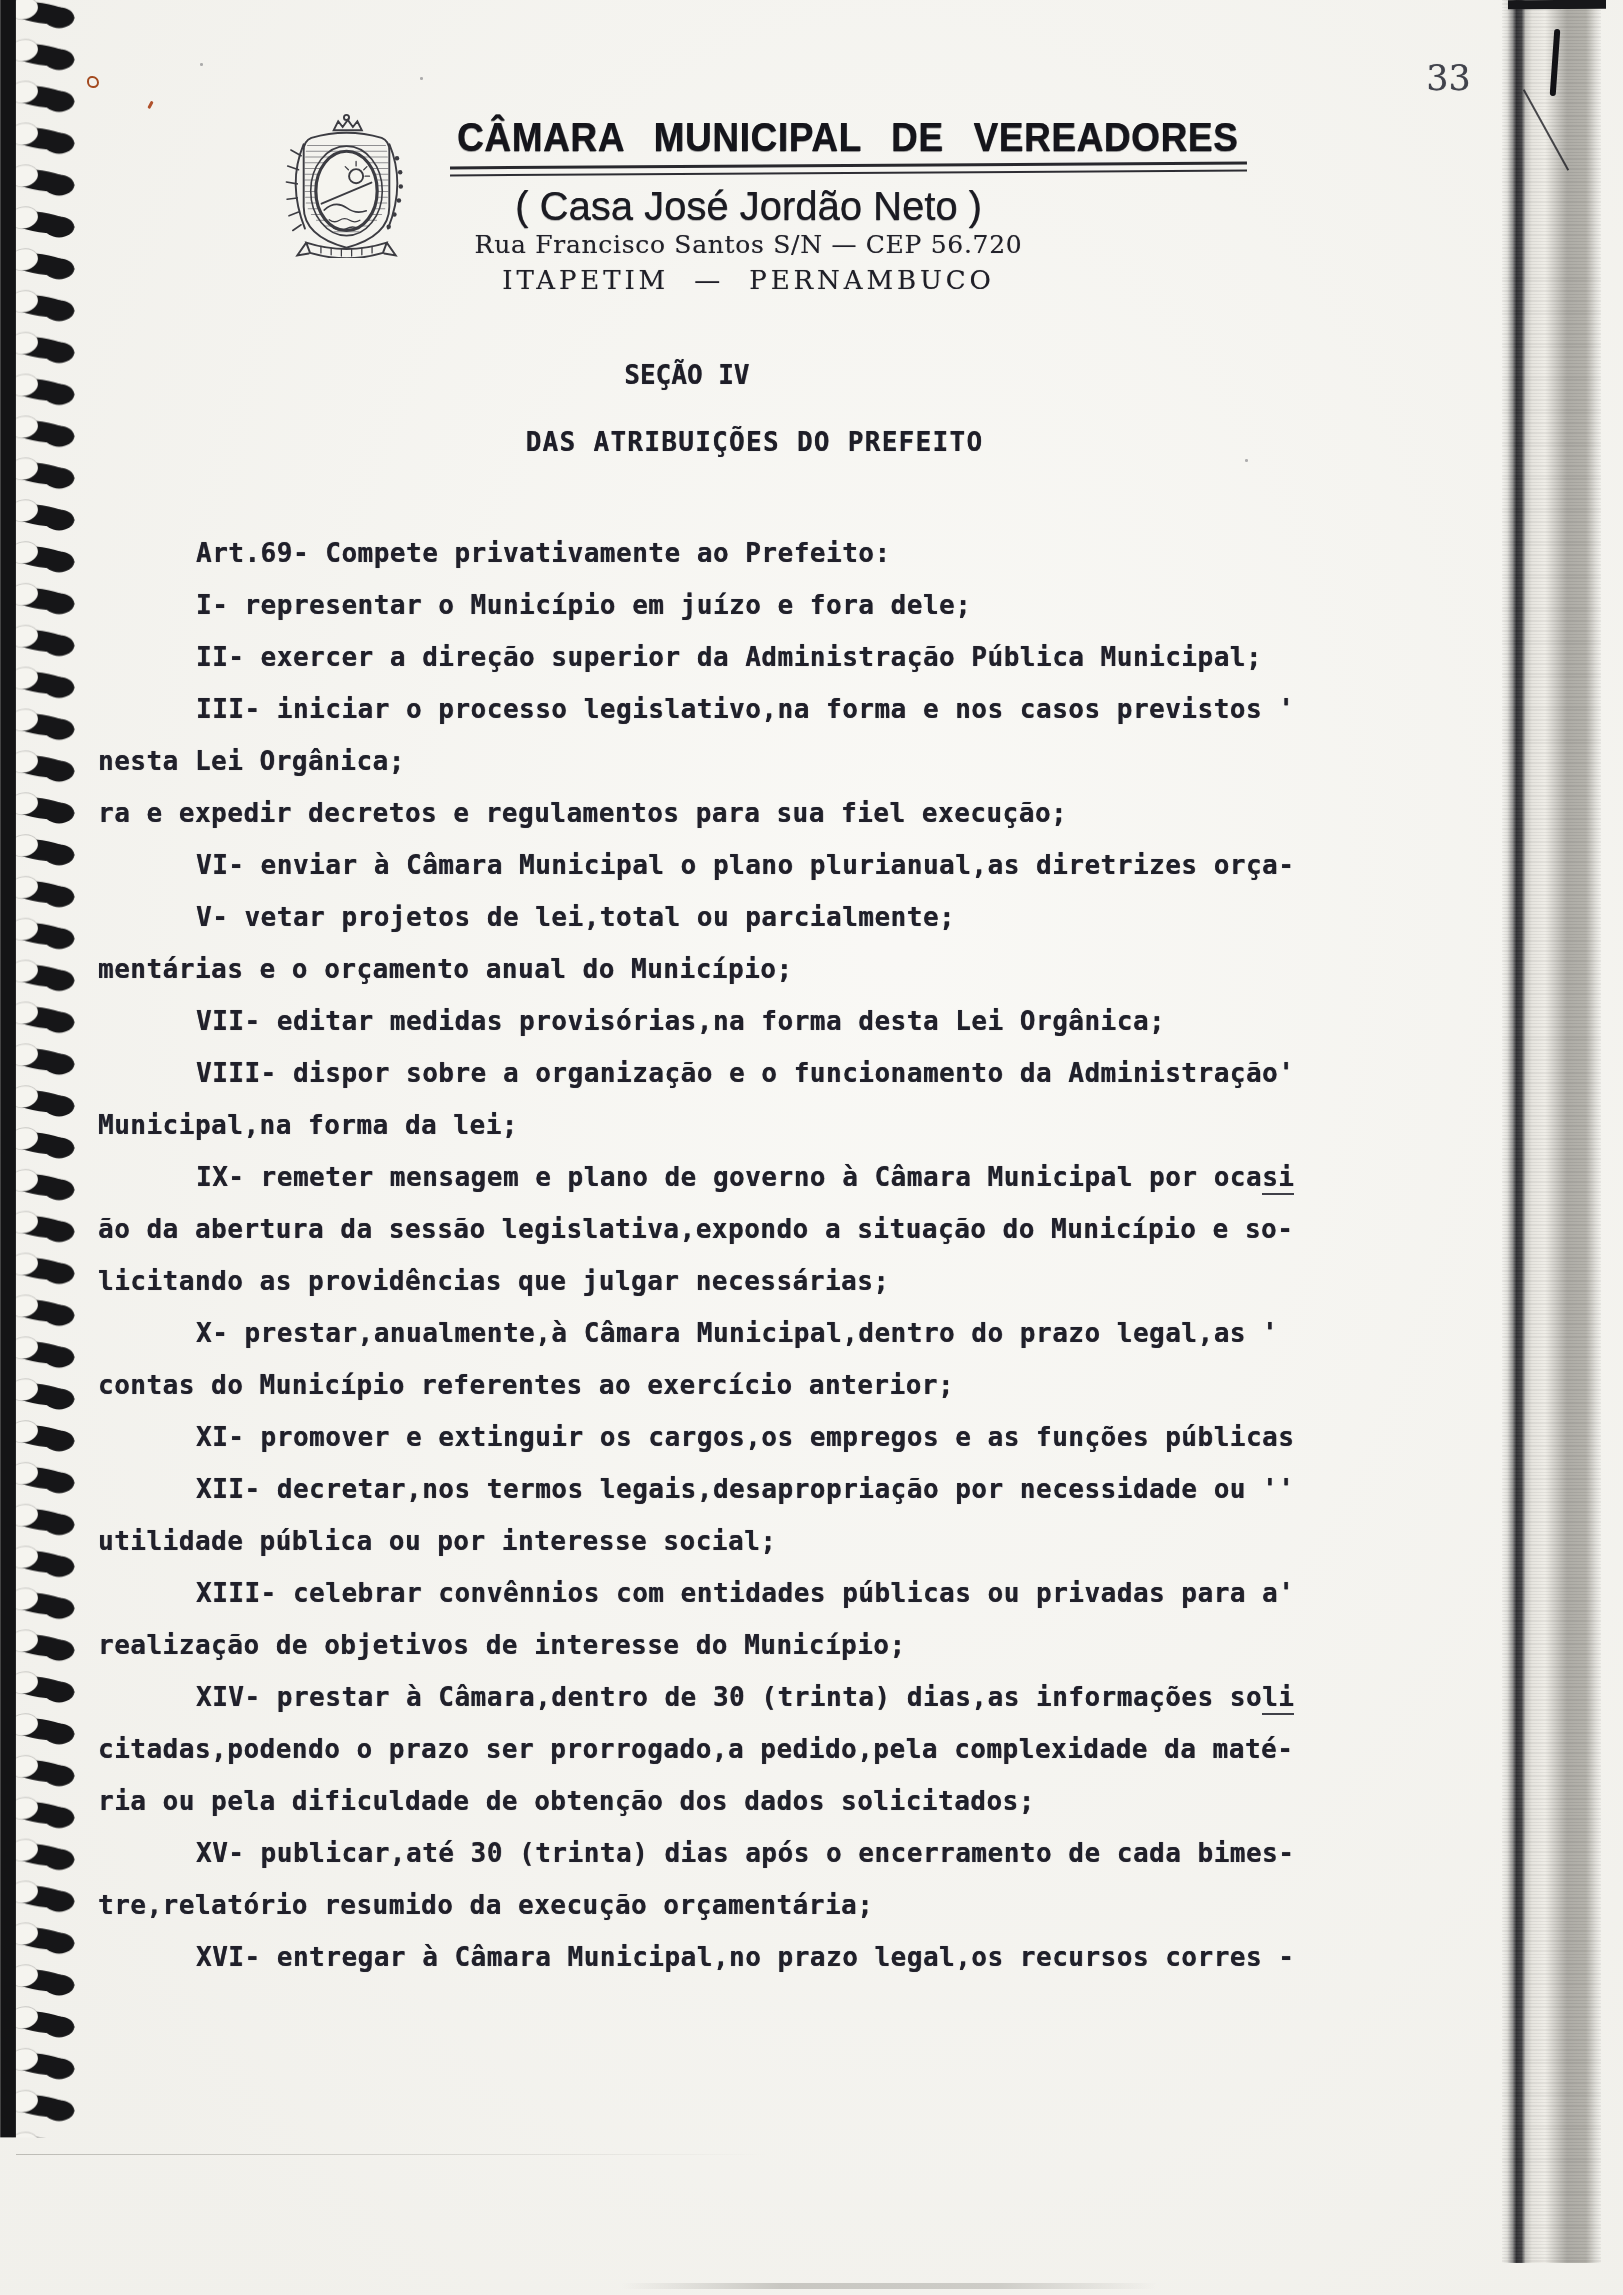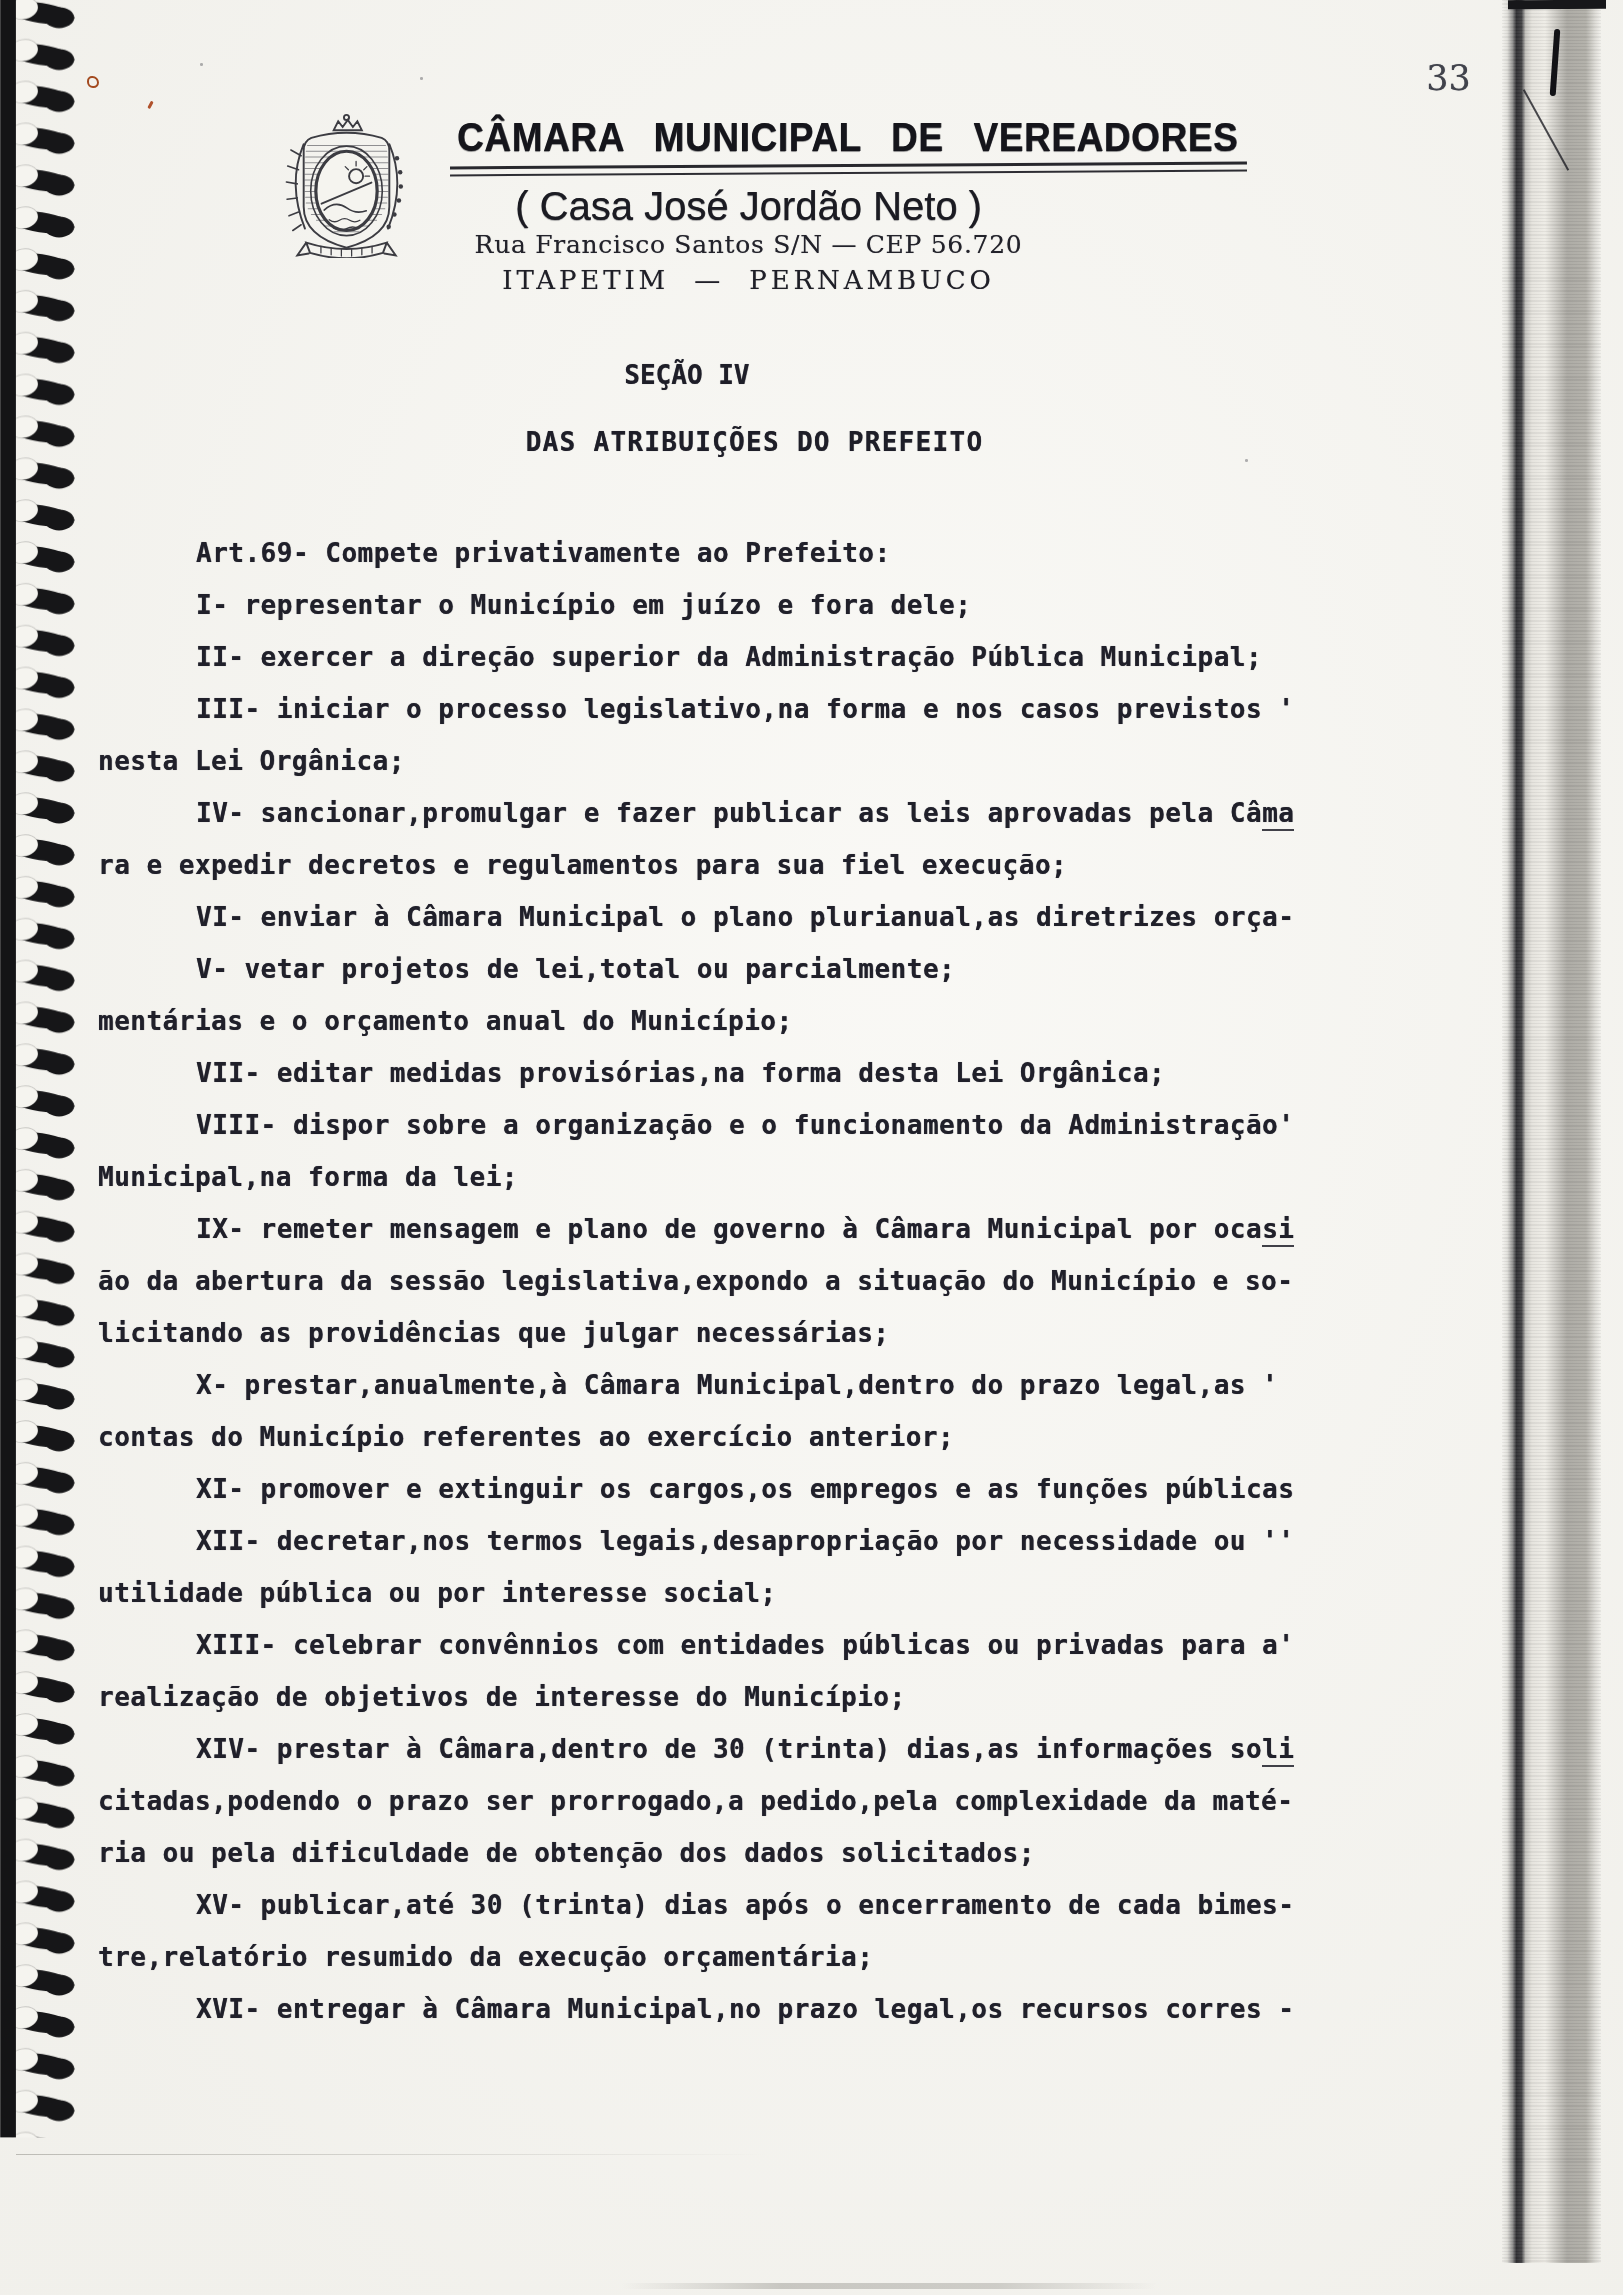--- a/index.html
+++ b/index.html
@@ -168,21 +168,20 @@
 
   <div class="sec-label">SEÇÃO IV</div>
   <div class="sec-title">DAS ATRIBUIÇÕES DO PREFEITO</div>
 
   <div class="doc-body">
       <div class="line ind">Art.69- Compete privativamente ao Prefeito:</div>
       <div class="line ind">I- representar o Município em juízo e fora dele;</div>
       <div class="line ind">II- exercer a direção superior da Administração Pública Municipal;</div>
       <div class="line ind">III- iniciar o processo legislativo,na forma e nos casos previstos '</div>
       <div class="line">nesta Lei Orgânica;</div>
-      <div class="line ind">IV- sancionar,promulgar e fazer publicar as leis aprovadas pela Câ<span class="usuf">ma</span></div>
       <div class="line">ra e expedir decretos e regulamentos para sua fiel execução;</div>
       <div class="line ind">VI- enviar à Câmara Municipal o plano plurianual,as diretrizes orça-</div>
       <div class="line ind">V- vetar projetos de lei,total ou parcialmente;</div>
       <div class="line">mentárias e o orçamento anual do Município;</div>
       <div class="line ind">VII- editar medidas provisórias,na forma desta Lei Orgânica;</div>
       <div class="line ind">VIII- dispor sobre a organização e o funcionamento da Administração'</div>
       <div class="line">Municipal,na forma da lei;</div>
       <div class="line ind">IX- remeter mensagem e plano de governo à Câmara Municipal por oca<span class="usuf">si</span></div>
       <div class="line">ão da abertura da sessão legislativa,expondo a situação do Município e so-</div>
       <div class="line">licitando as providências que julgar necessárias;</div>

